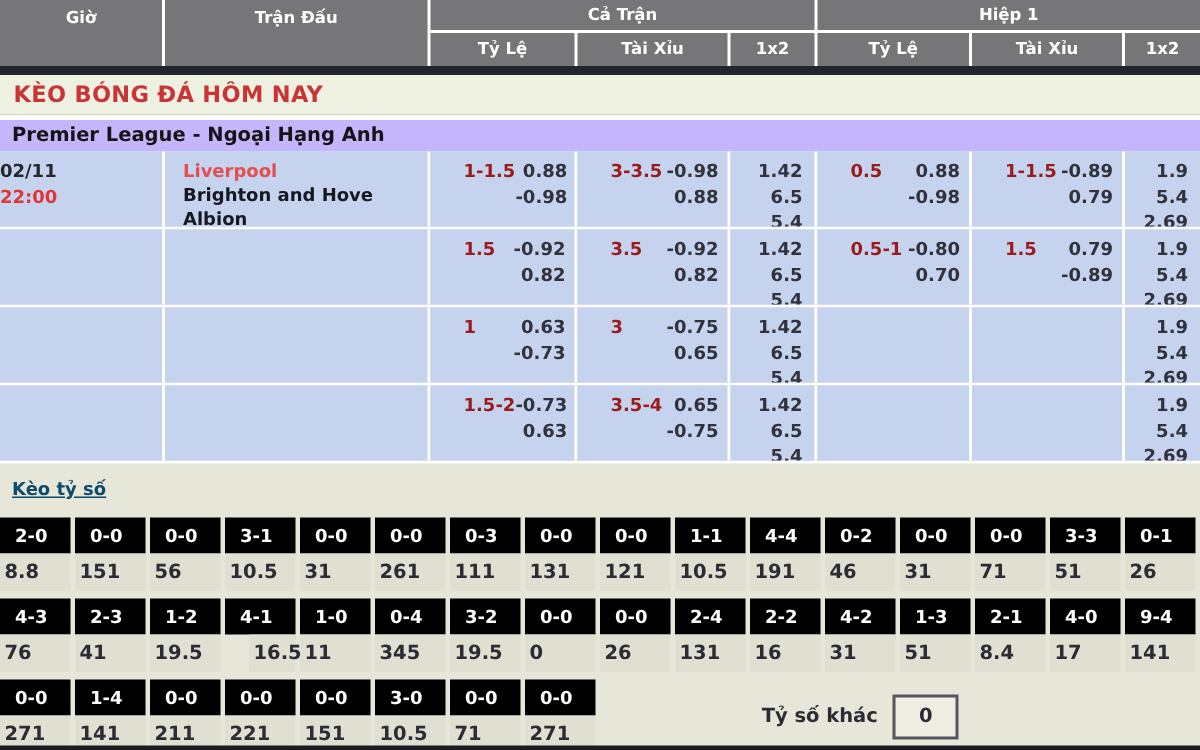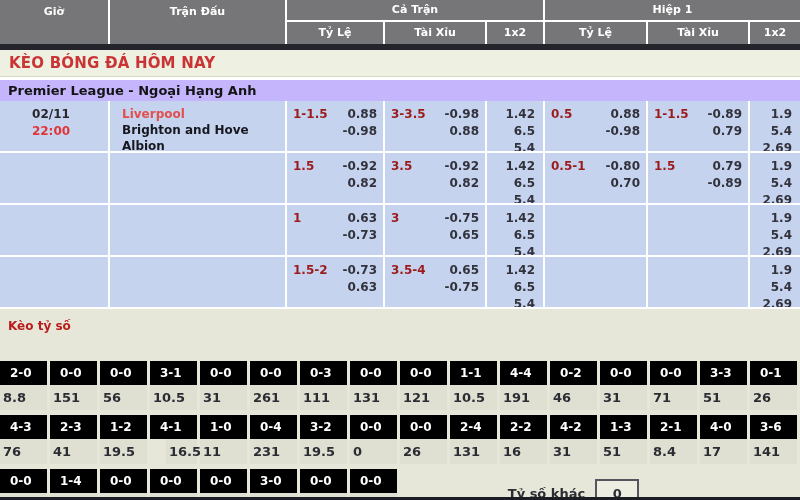--- a/index.html
+++ b/index.html
@@ -34,36 +34,36 @@
   .league-band { height:21px; background:#c4b5fd; display:flex; align-items:center; padding-left:8px; }
   .league-band span { color:#141414; font-size:13px; }
   
   .orow {
     display:grid;
     grid-template-columns:110px 177px 98px 102px 58px 103px 102px 50px;
     height:50px; margin-bottom:2px; background:#c6d3ee;
   }
   .cell { background:#c6d3ee; border-right:2px solid #fff; overflow:hidden; }
   .cell:last-child { border-right:none; }
-  .time-cell { text-align:center; padding:5px 6px 0 0; font-size:12px; }
+  .time-cell { text-align:left; padding:5px 6px 0 0; font-size:12px; }
   .time-cell .d { color:#26262c; line-height:17px; }
   .time-cell .t { color:#e03535; line-height:17px; }
   .teams-cell { padding:5px 0 0 12px; font-size:12px; }
   .teams-cell div { line-height:16px; }
   .home { color:#e14f4f; }
   .away { color:#17171f; }
-  .odds-cell { display:flex; justify-content:space-between; padding:5px 6px 0 6px; font-size:12px; }
+  .odds-cell { display:flex; justify-content:space-between; padding:5px 6px 0 22px; font-size:12px; }
   .hdp { color:#9b1b1b; line-height:17px; white-space:nowrap; }
   .nums { text-align:right; color:#32323c; }
   .nums div { line-height:17px; }
   .x12 { text-align:right; padding:5px 8px 0 0; font-size:12px; color:#32323c; }
   .x12 div { line-height:17px; }
   
   .score-section { background:#e6e6d9; padding:6px 0 0 0; height:191px; }
-  .score-title { color:#b91c1c; font-size:12px; padding:4px 0 28px 8px; }
+  .score-title { color:#0c4a6e; font-size:12px; padding:4px 0 12px 8px;text-decoration:underline; }
   .score-row { display:grid; grid-template-columns:repeat(16,47px); column-gap:3px; margin:0 0 5px 0; }
   .sc { grid-row:1; background:#000; color:#fff; height:24px; line-height:24px;
         padding-left:10px; font-size:12px; }
   .sv { grid-row:2; background:#dfe0d1; height:25px; line-height:25px;
         padding-left:3px; font-size:13px; color:#2c2c34; }
   .other-cell { grid-column:9/16; grid-row:1/3; display:flex; align-items:center;
         justify-content:center; font-size:13px; color:#2c2c34; }
   .other-box { width:44px; height:30px; border:2px solid #55555f; background:#edeee1;
         display:flex; align-items:center; justify-content:center; margin-left:10px; font-size:13px; }
   .end-cell { grid-column:16/17; grid-row:1/3; }
@@ -294,40 +294,40 @@
           <div class="sv" style="grid-column: 1;">76</div>
           <div class="sc" style="grid-column: 2;">2-3</div>
           <div class="sv" style="grid-column: 2;">41</div>
           <div class="sc" style="grid-column: 3;">1-2</div>
           <div class="sv" style="grid-column: 3;">19.5</div>
           <div class="sc" style="grid-column: 4;">4-1</div>
           <div class="sv" style="grid-column: 4; margin-left: 16px;">16.5</div>
           <div class="sc" style="grid-column: 5;">1-0</div>
           <div class="sv" style="grid-column: 5;">11</div>
           <div class="sc" style="grid-column: 6;">0-4</div>
-          <div class="sv" style="grid-column: 6;">231</div>
+          <div class="sv" style="grid-column: 6;">345</div>
           <div class="sc" style="grid-column: 7;">3-2</div>
           <div class="sv" style="grid-column: 7;">19.5</div>
           <div class="sc" style="grid-column: 8;">0-0</div>
           <div class="sv" style="grid-column: 8;">0</div>
           <div class="sc" style="grid-column: 9;">0-0</div>
           <div class="sv" style="grid-column: 9;">26</div>
           <div class="sc" style="grid-column: 10;">2-4</div>
           <div class="sv" style="grid-column: 10;">131</div>
           <div class="sc" style="grid-column: 11;">2-2</div>
           <div class="sv" style="grid-column: 11;">16</div>
           <div class="sc" style="grid-column: 12;">4-2</div>
           <div class="sv" style="grid-column: 12;">31</div>
           <div class="sc" style="grid-column: 13;">1-3</div>
           <div class="sv" style="grid-column: 13;">51</div>
           <div class="sc" style="grid-column: 14;">2-1</div>
           <div class="sv" style="grid-column: 14;">8.4</div>
           <div class="sc" style="grid-column: 15;">4-0</div>
           <div class="sv" style="grid-column: 15;">17</div>
-          <div class="sc" style="grid-column: 16;">3-6</div>
+          <div class="sc" style="grid-column: 16;">9-4</div>
           <div class="sv" style="grid-column: 16;">141</div>
         </div>
         <div class="score-row">
           <div class="sc" style="grid-column: 1;">0-0</div>
           <div class="sv" style="grid-column: 1;">271</div>
           <div class="sc" style="grid-column: 2;">1-4</div>
           <div class="sv" style="grid-column: 2;">141</div>
           <div class="sc" style="grid-column: 3;">0-0</div>
           <div class="sv" style="grid-column: 3;">211</div>
           <div class="sc" style="grid-column: 4;">0-0</div>

